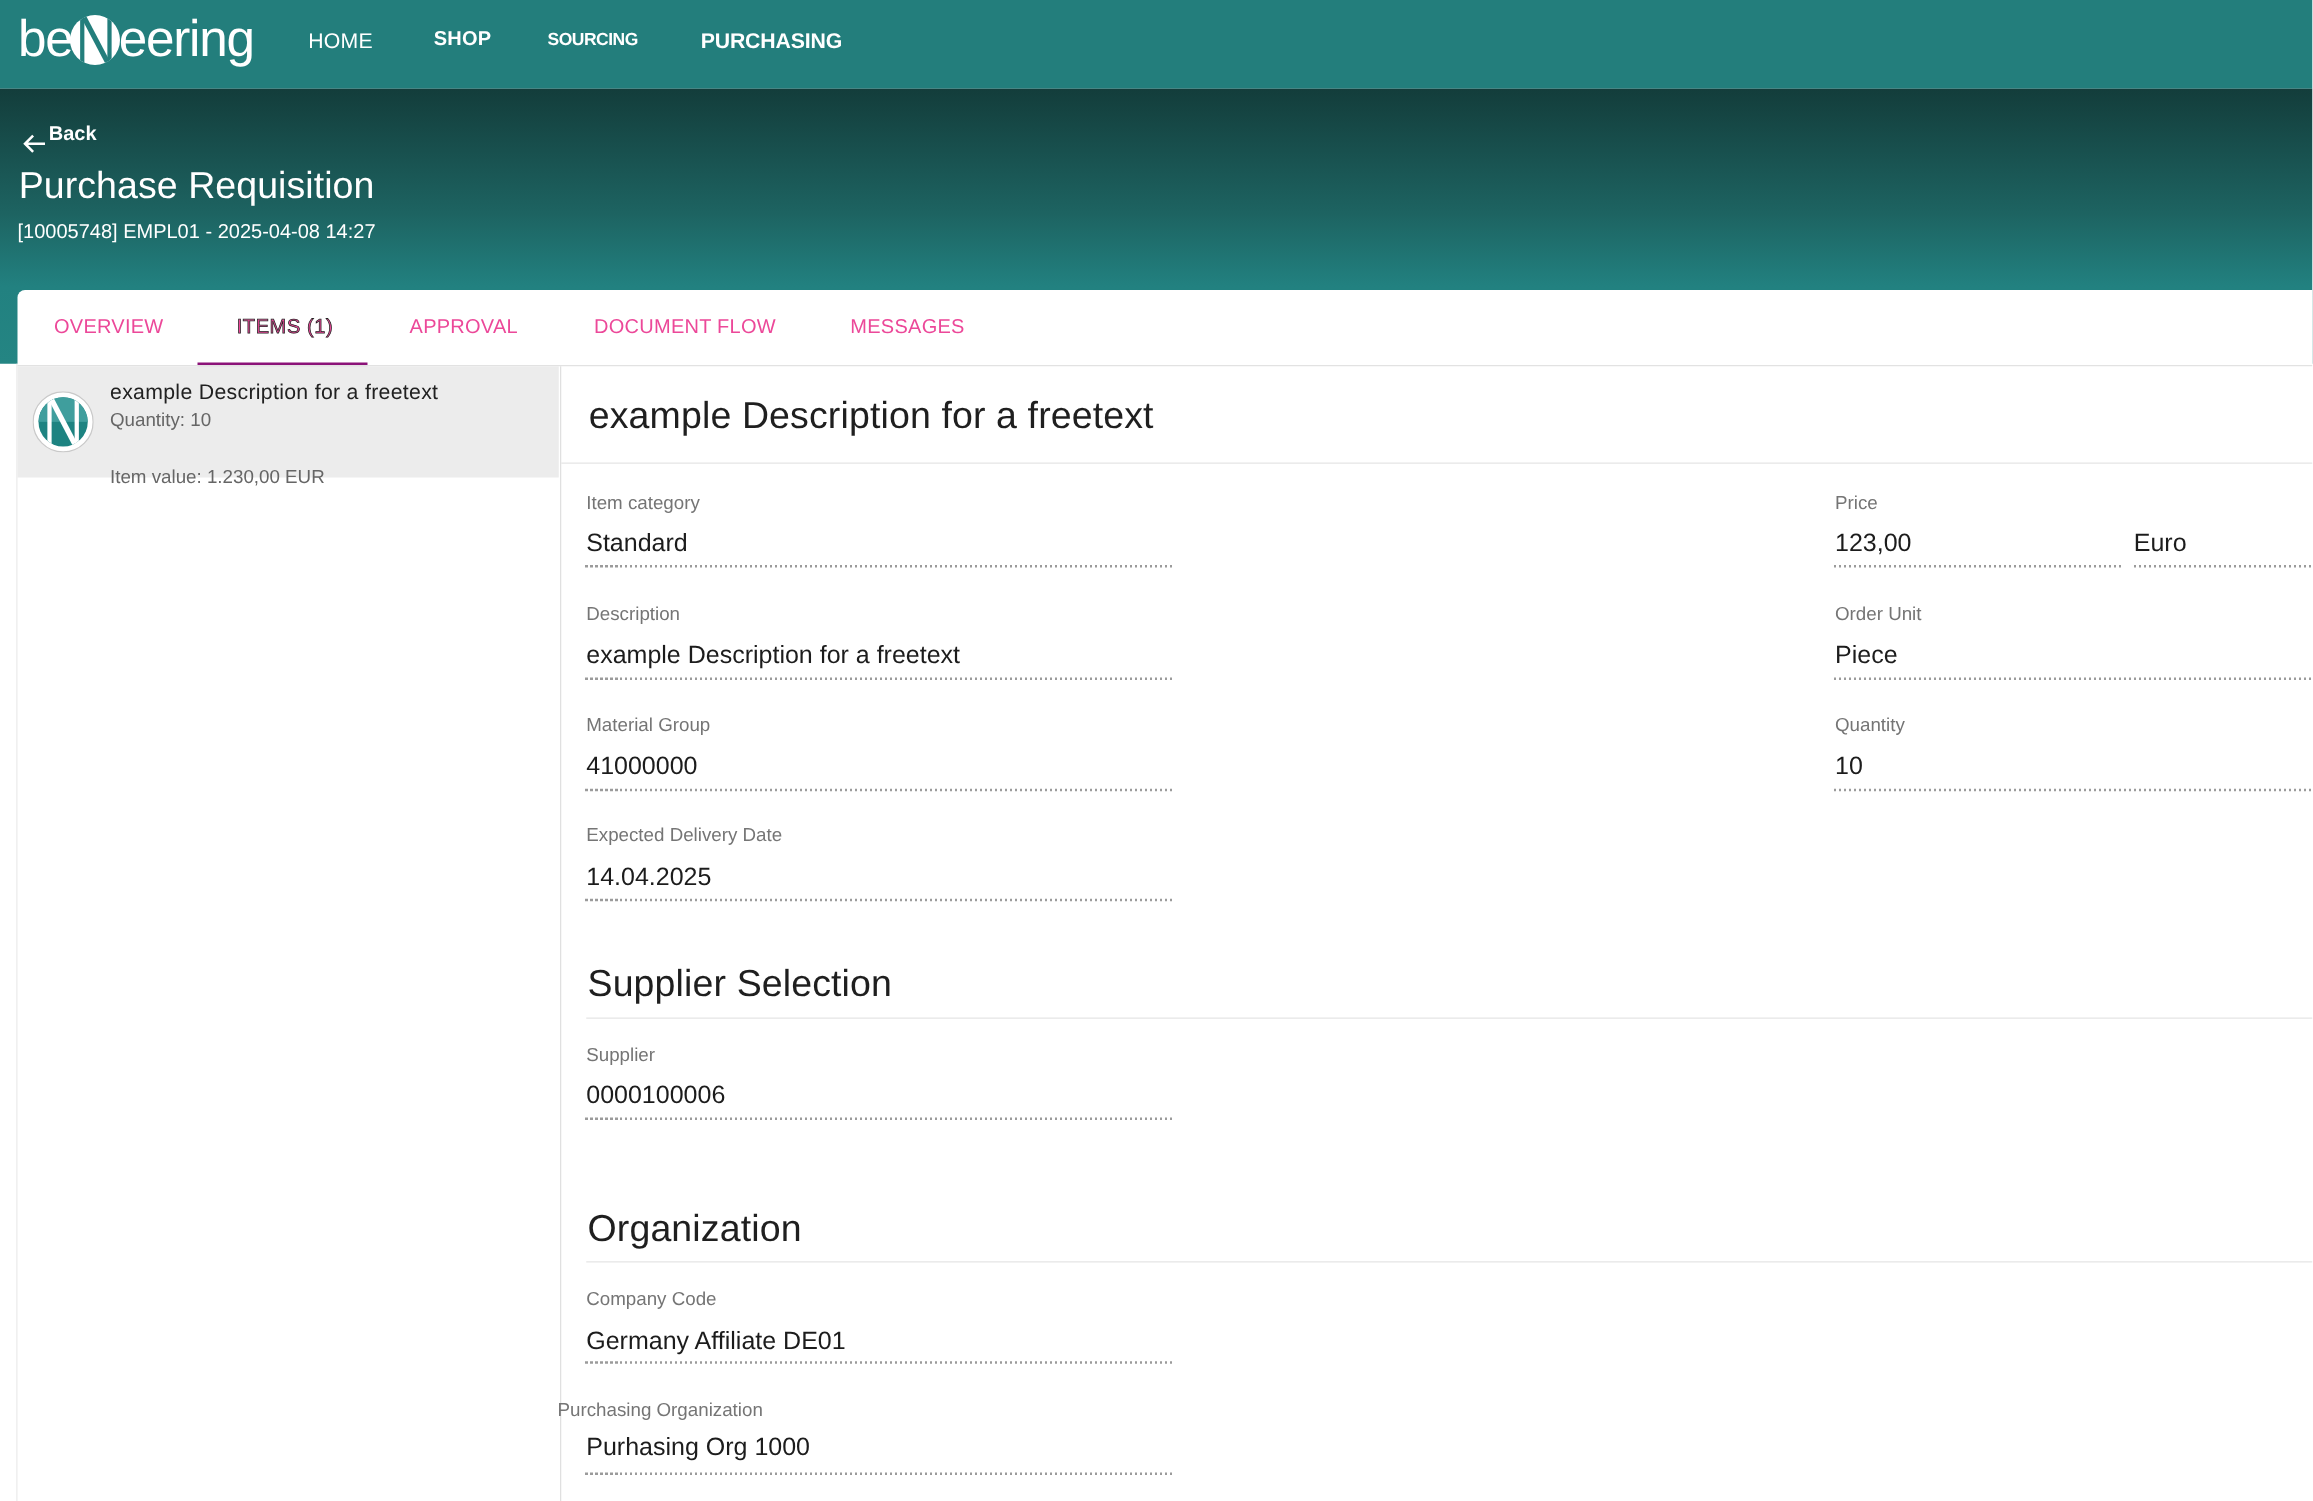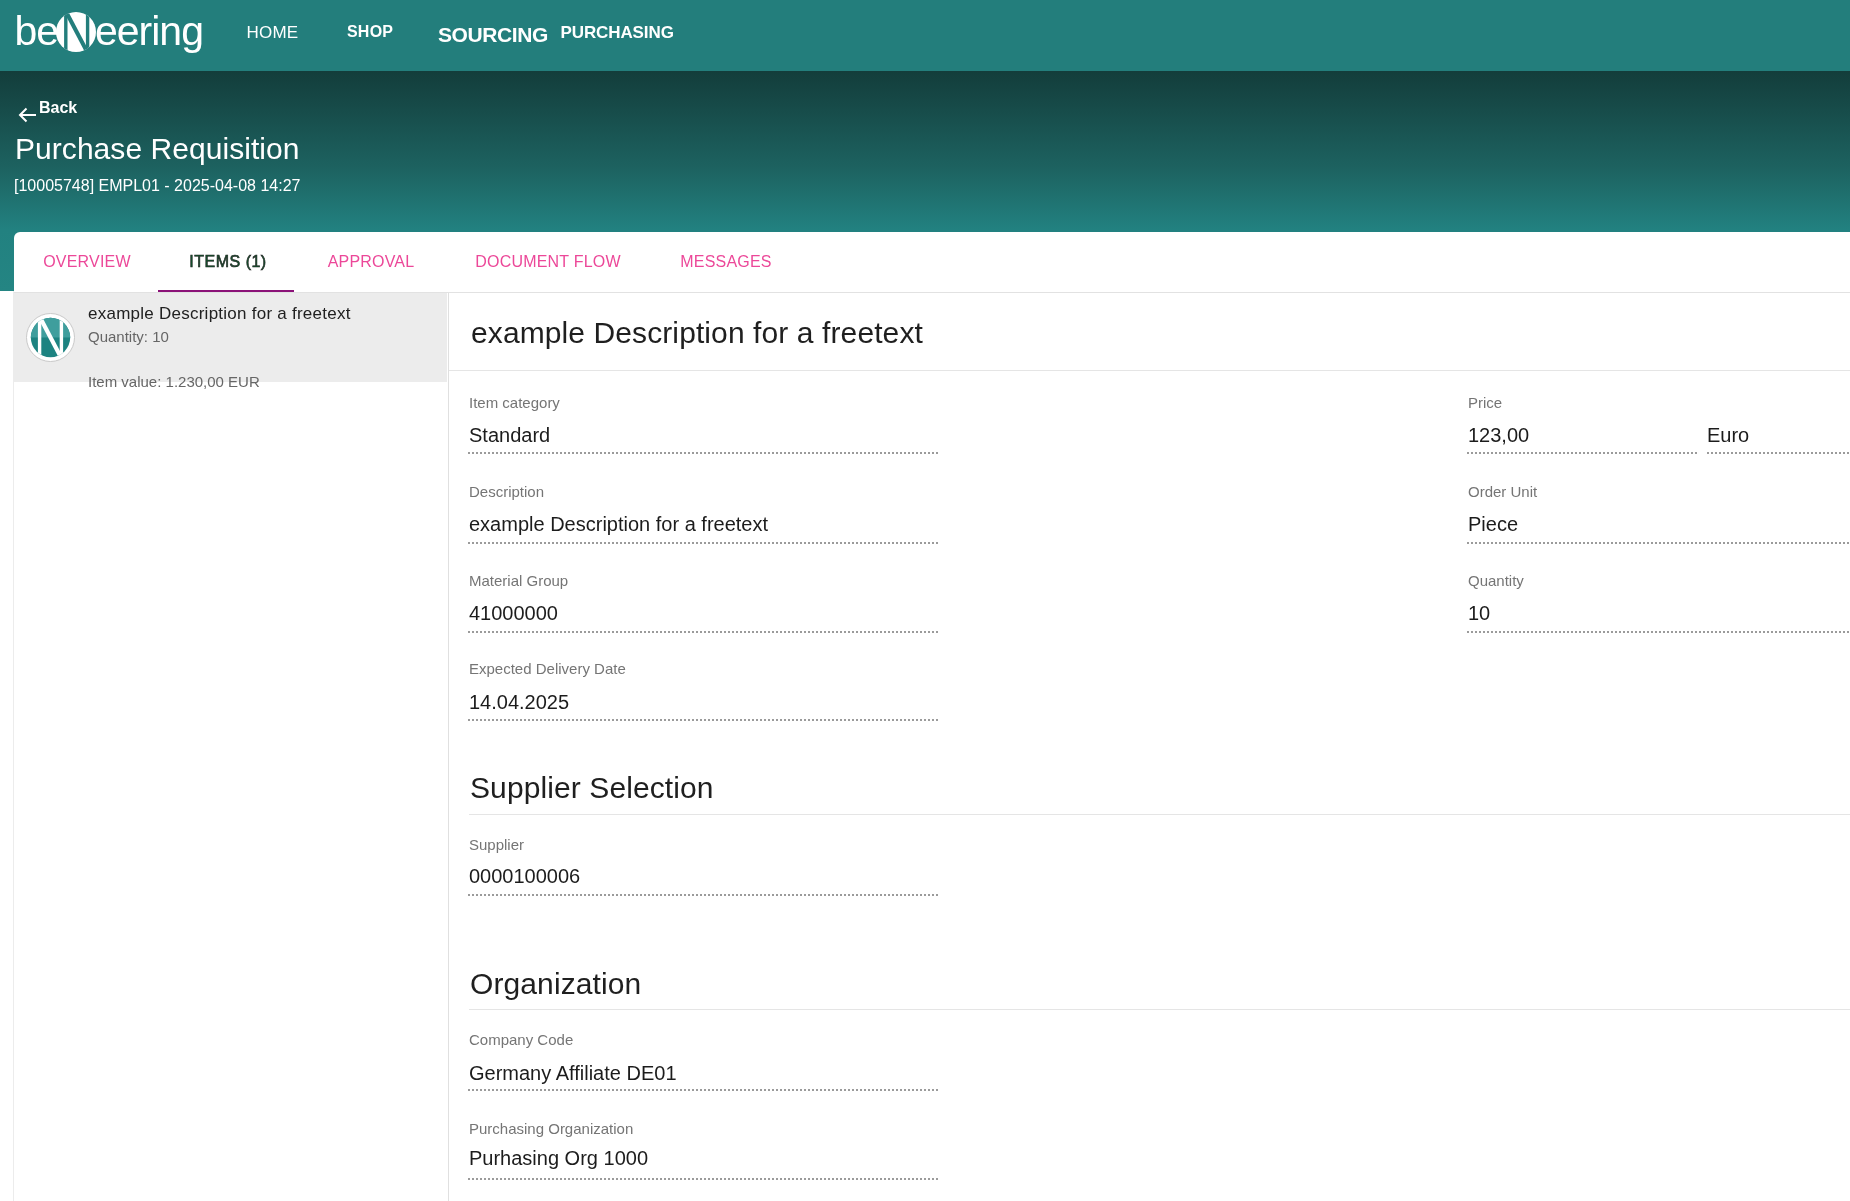--- a/index.html
+++ b/index.html
@@ -8,21 +8,21 @@
   .abs { position:absolute; line-height:1; white-space:nowrap; }
 
   .nav { position:absolute; left:0; top:0; width:1850px; height:71px; background:#237e7c; }
   .hero { position:absolute; left:0; top:71px; width:1850px; height:220px;
     background:linear-gradient(180deg,#133d3b 0%,#1d6361 45%,#228180 72%,#248583 100%); }
   .panel { position:absolute; left:14px; top:232px; width:1836px; height:969px;
     background:#fff; border-top-left-radius:6px; }
   .panel-edge { position:absolute; left:13px; top:291px; width:1px; height:910px; background:#ececec; }
 
   .tabtxt { font-size:16px; color:#ec4899; letter-spacing:0.2px; transform:translateX(-50%); }
-  .tabactive { color:#14532d; font-weight:normal; -webkit-text-stroke:0.6px #222; }
+  .tabactive { color:#ec4899; font-weight:normal; -webkit-text-stroke:0.6px #222; }
   .tabline { position:absolute; left:158px; top:289.5px; width:136px; height:3px; background:#8b1278; }
   .tabborder { position:absolute; left:14px; top:291.5px; width:1836px; height:1px; background:#e2e2e2; }
 
   .card { position:absolute; left:14px; top:292.5px; width:433px; height:89.5px; background:#ececec; }
   .divider { position:absolute; left:448px; top:292.5px; width:1px; height:908.5px; background:#e0e0e0; }
 
   .lbl { font-size:15px; color:#757575; }
   .val { font-size:20px; color:#1c1c1c; }
   .dot { position:absolute; height:2px;
     background-image:repeating-linear-gradient(to right,#9b9b9b 0 2px,transparent 2px 4px); }
@@ -44,21 +44,21 @@
     </clipPath>
     <g stroke="#237e7c" fill="none" clip-path="url(#lc)">
       <path d="M51.8,8 L51.8,48" stroke-width="3.4"></path>
       <path d="M51.4,6.5 L74,49.5" stroke-width="4.1"></path>
       <path d="M73.6,8 L73.6,48" stroke-width="3.4"></path>
     </g>
     <text x="81" y="41" font-size="41" letter-spacing="-1" fill="#fff" font-family="Liberation Sans">eering</text>
   </svg>
   <div class="abs" style="left:246.5px;top:23.6px;font-size:17px;font-weight:normal;letter-spacing:0.2px;color:#fff">HOME</div>
   <div class="abs" style="left:347px;top:23.6px;font-size:16px;font-weight:bold;letter-spacing:0.2px;color:#fff">SHOP</div>
-  <div class="abs" style="left:438px;top:23.6px;font-size:21px;font-weight:bold;letter-spacing:-0.4px;color:#fff">SOURCING</div>
+  <div class="abs" style="left:438px;top:23.6px;font-size:14px;font-weight:bold;letter-spacing:-0.4px;color:#fff">SOURCING</div>
   <div class="abs" style="left:560.5px;top:23.6px;font-size:17px;font-weight:bold;letter-spacing:-0.1px;color:#fff">PURCHASING</div>
 
   <svg class="abs" style="left:17.5px;top:106px" width="20" height="17" viewBox="0 0 20 16">
     <path d="M2,8.5 L18,8.5 M8.5,2 L2,8.5 L8.5,15" stroke="#fff" stroke-width="2" fill="none"></path>
   </svg>
   <div class="abs" style="left:39px;top:100px;font-size:16px;font-weight:bold;color:#fff">Back</div>
   <div class="abs" style="left:15px;top:134.1px;font-size:30px;letter-spacing:0.05px;color:#fff">Purchase Requisition</div>
   <div class="abs" style="left:14px;top:178px;font-size:16px;color:#fff">[10005748] EMPL01 - 2025-04-08 14:27</div>
 
   <div class="abs tabtxt" style="left:87px;top:254.3px">OVERVIEW</div>
@@ -124,15 +124,15 @@
   <div class="rule" style="left:469px;top:814px;width:1381px"></div>
   <div class="abs lbl" style="left:469px;top:836.6px">Supplier</div>
   <div class="abs val" style="left:469px;top:866px">0000100006</div>
   <div class="dot" style="left:468px;top:894px;width:471px"></div>
 
   <div class="abs h2" style="left:470px;top:968.9px">Organization</div>
   <div class="rule" style="left:469px;top:1008.5px;width:1381px"></div>
   <div class="abs lbl" style="left:469px;top:1032px">Company Code</div>
   <div class="abs val" style="left:469px;top:1063px">Germany Affiliate DE01</div>
   <div class="dot" style="left:468px;top:1089px;width:471px"></div>
-  <div class="abs lbl" style="left:469px;top:1120.8px">Purchasing Organization</div>
+  <div class="abs lbl" style="left:446px;top:1120.8px">Purchasing Organization</div>
   <div class="abs val" style="left:469px;top:1147.7px">Purhasing Org 1000</div>
   <div class="dot" style="left:468px;top:1178px;width:471px"></div>
 
 </body></html>

